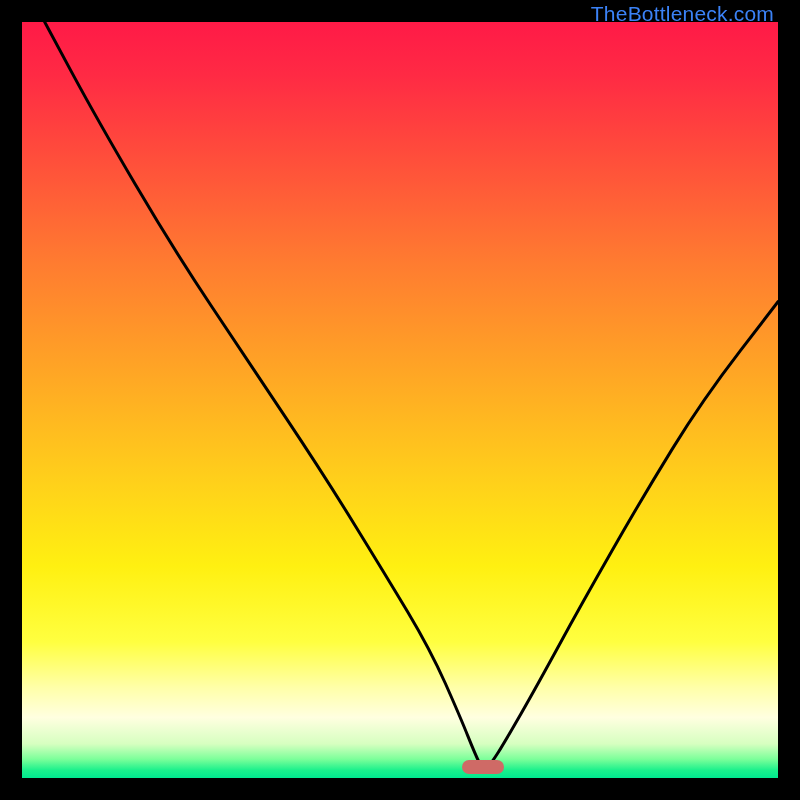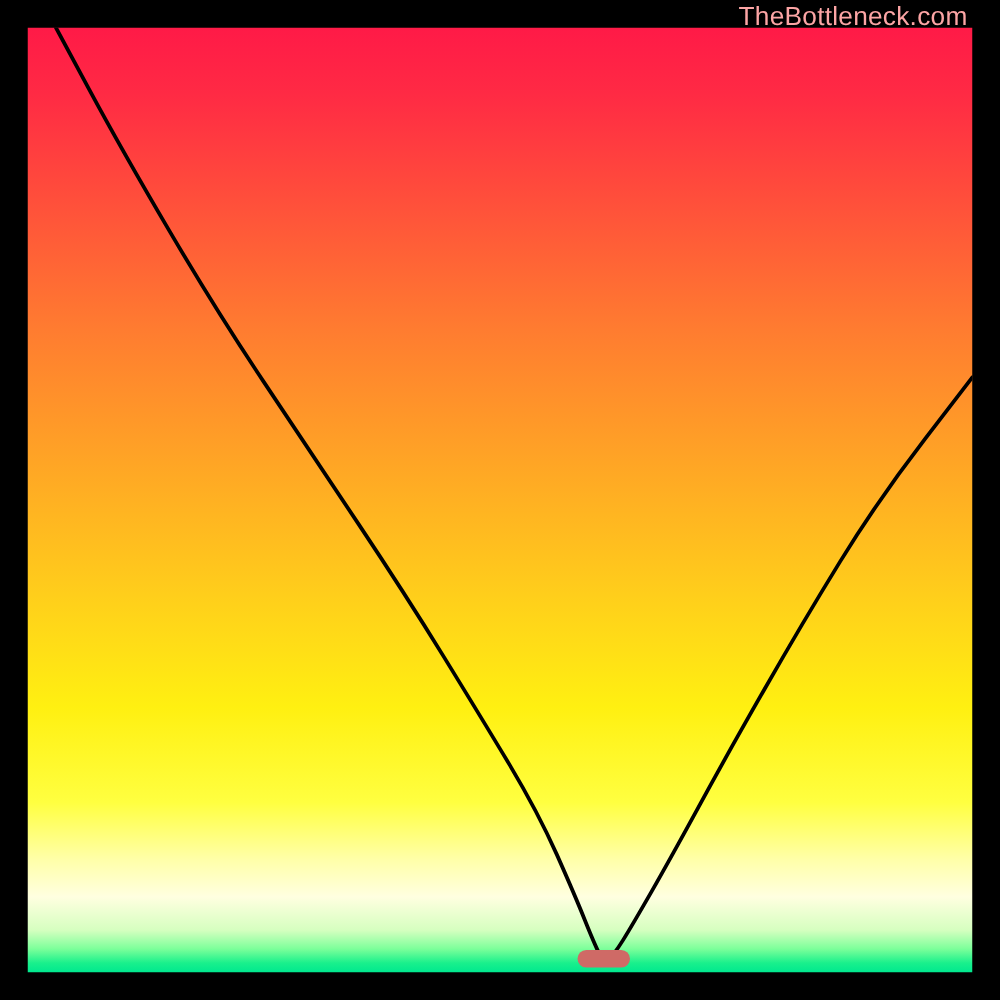--- a/index.html
+++ b/index.html
@@ -23,21 +23,21 @@
     position: absolute;
     left: 0;
     top: 0;
     width: 756px;
     height: 756px;
   }
   .watermark {
     position: absolute;
     top: 2px;
     right: 26px;
-    color: #fca5a5;
+    color: #3b82f6;
     font-size: 21px;
     font-weight: 500;
     letter-spacing: 0.2px;
     user-select: none;
   }
   .marker {
     position: absolute;
     width: 42px;
     height: 14px;
     border-radius: 8px;

